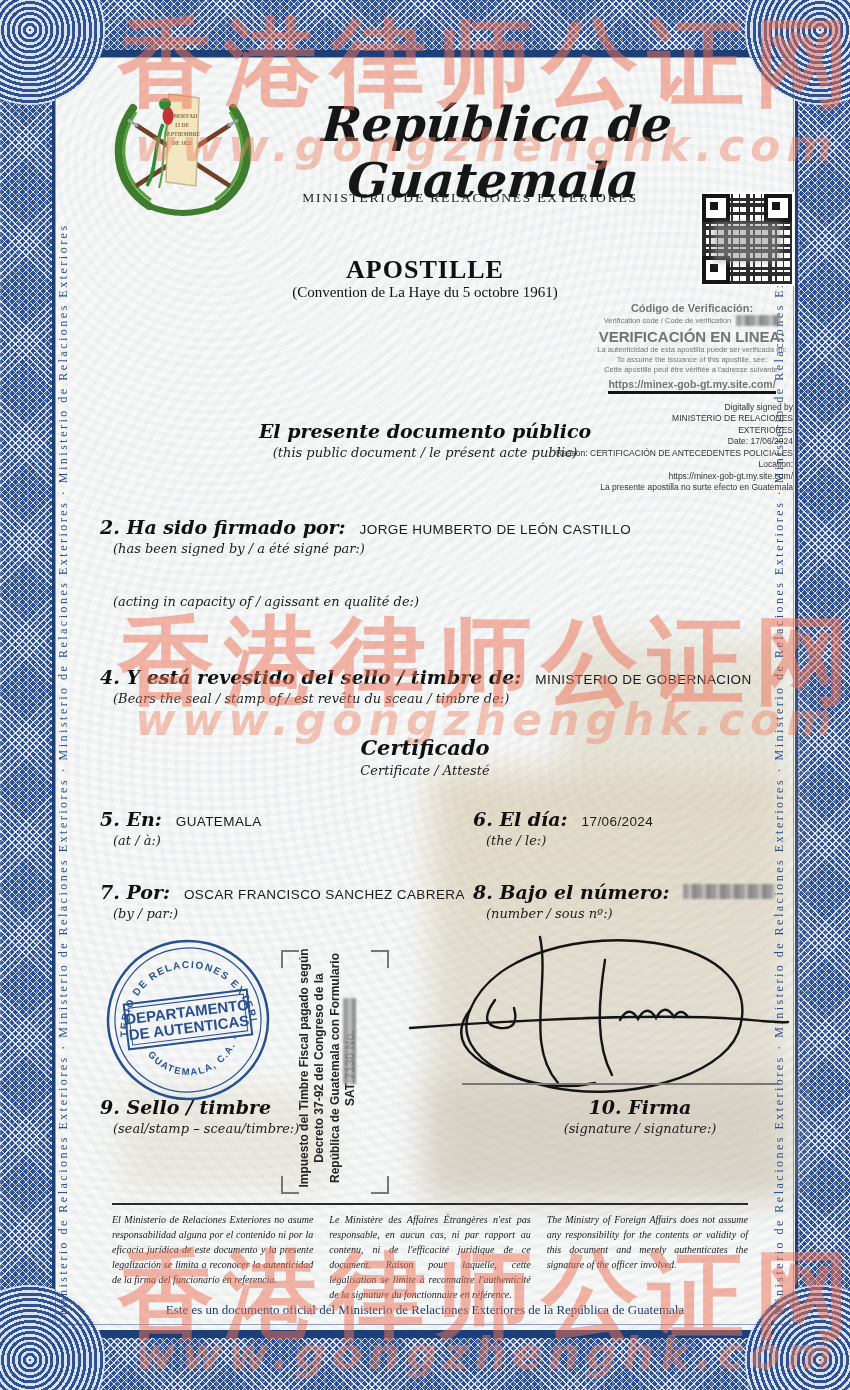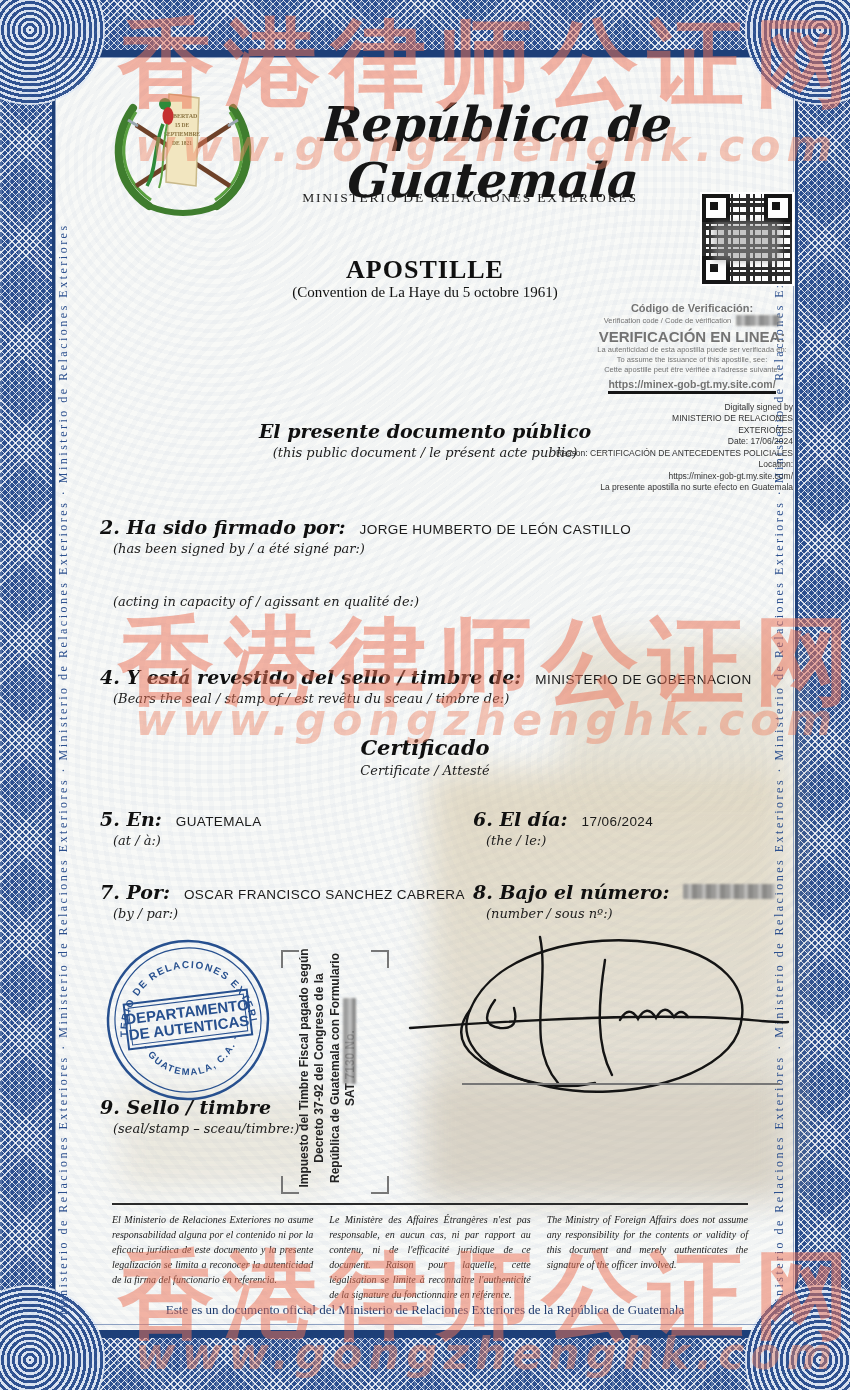--- a/index.html
+++ b/index.html
@@ -275,20 +275,24 @@
       <path d="M10 103 C120 95,250 88,340 94 C362 96,378 98,388 97"></path>
       <path d="M140 12 C150 60,125 120,158 158"></path>
       <path d="M205 35 C198 80,196 120,212 150"></path>
       <path d="M220 95 q 9 -16 18 -1 q 9 -16 18 -1 q 9 -16 18 -1 q 7 -10 14 0"></path>
       <path d="M95 75 q -18 25 5 28 q 20 2 14 -20"></path>
       <path d="M70 85 C48 135,130 172,195 158"></path>
     </g>
   </svg>
   <div class="abs sig-underline"></div>
 
+  <div class="content centered" style="left:520px;top:1096px;width:240px;">
+    <div class="lbl">10. Firma</div>
+    <div class="sublbl" style="margin-left:0;">(signature / signature:)</div>
+  </div>
 
   <div class="abs rule" style="left:112px;top:1203px;width:636px;height:2px;"></div>
   <div class="abs disclaimer">
     <div>El Ministerio de Relaciones Exteriores no asume responsabilidad alguna por el contenido ni por la eficacia jurídica de este documento y la presente legalización se limita a reconocer la autenticidad de la firma del funcionario en referencia.</div>
     <div>Le Ministère des Affaires Étrangères n'est pas responsable, en aucun cas, ni par rapport au contenu, ni de l'efficacité juridique de ce document. Raison pour laquelle, cette légalisation se limite à reconnaître l'authenticité de la signature du fonctionnaire en référence.</div>
     <div>The Ministry of Foreign Affairs does not assume any responsibility for the contents or validity of this document and merely authenticates the signature of the officer involved.</div>
   </div>
   <div class="content footerline">Este es un documento oficial del Ministerio de Relaciones Exteriores de la República de Guatemala</div>
 
   <div class="wm wm-cn" style="left:118px;top:0px;">香港律师公证网</div>

